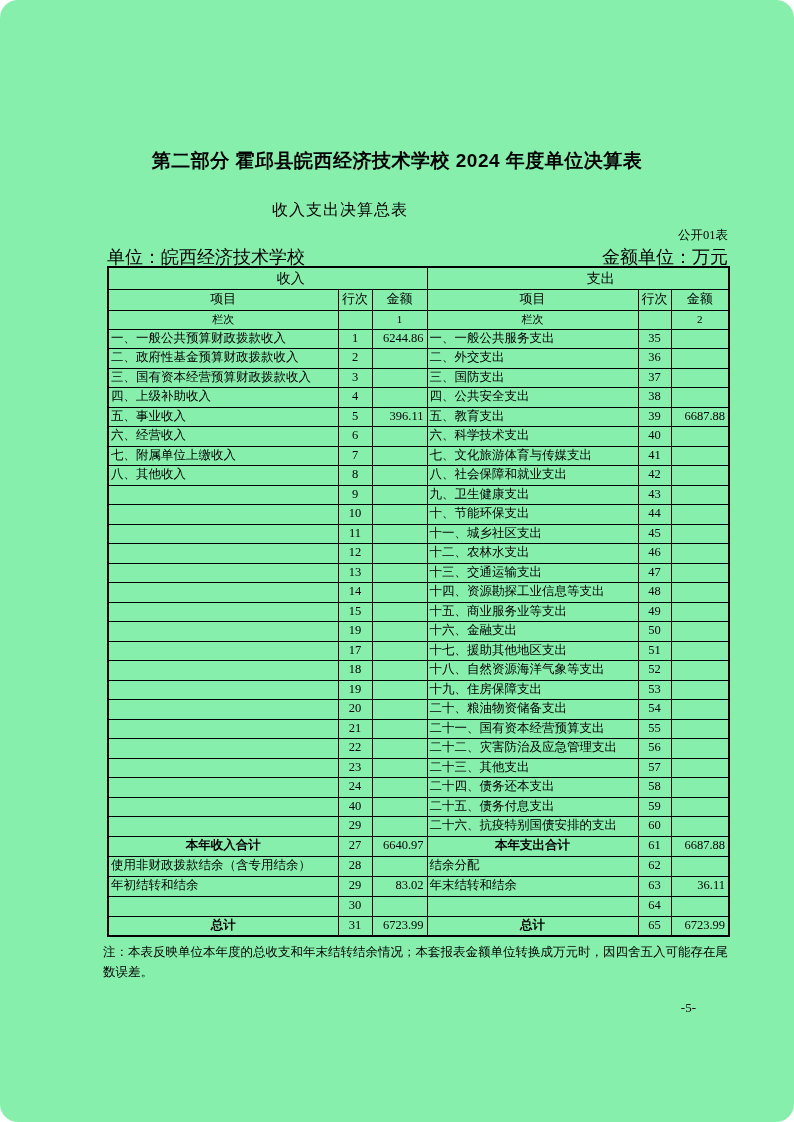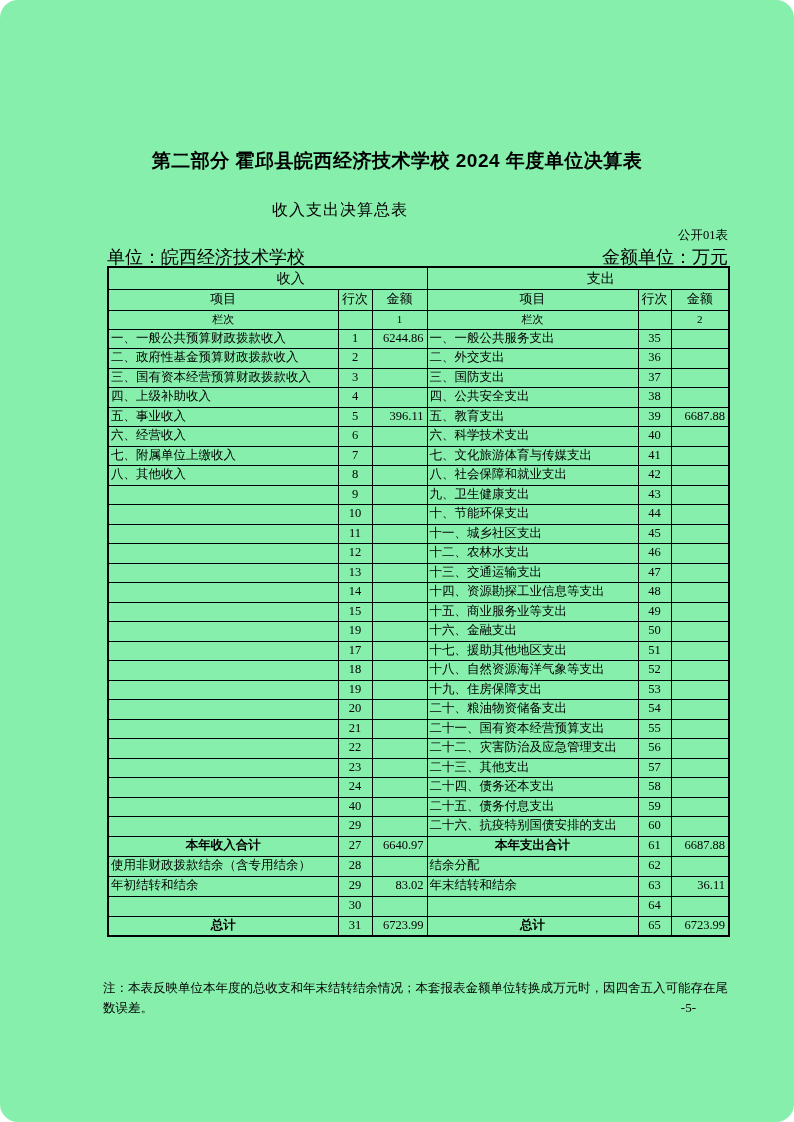--- a/index.html
+++ b/index.html
@@ -80,21 +80,21 @@
   .main-table tr.hrow1 th { height: 22px; font-size: 14px; padding-left: 48px; }
   .main-table tr.hrow2 th { height: 21px; font-size: 13px; }
   .main-table tr.hrow3 th { height: 19px; font-size: 11px; }
   .main-table td.item   { text-align: left; }
   .main-table td.rowno  { text-align: center; }
   .main-table td.amount { text-align: right; padding-right: 3px; }
   .main-table tr.total-row td.item { text-align: center; font-weight: bold; margin-left: 44px; }
   .main-table tbody tr.srow td { height: 20px; }
   .note {
     position: absolute;
-    top: 978px;
+    top: 942px;
     left: 103px;
     width: 632px;
     font-size: 12.5px;
     line-height: 1.6;
     text-align: left;
   }
   .page-number {
     position: absolute;
     top: 1000px;
     left: 0;

